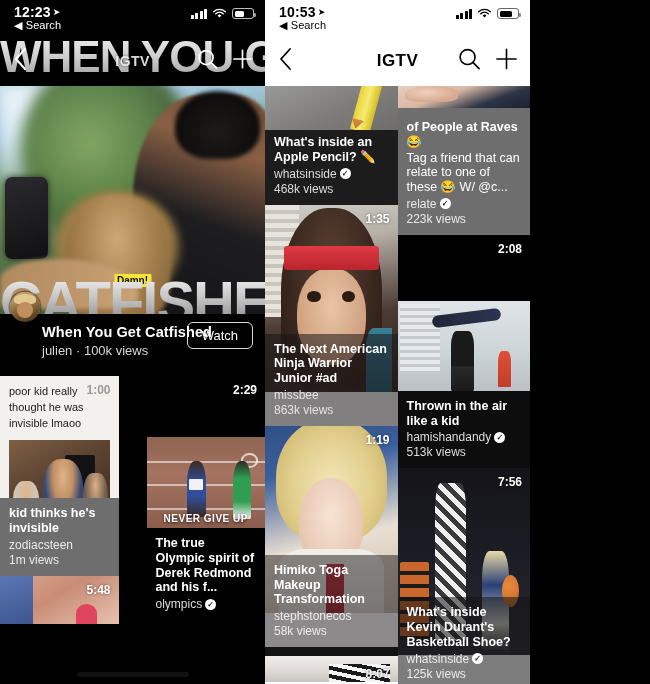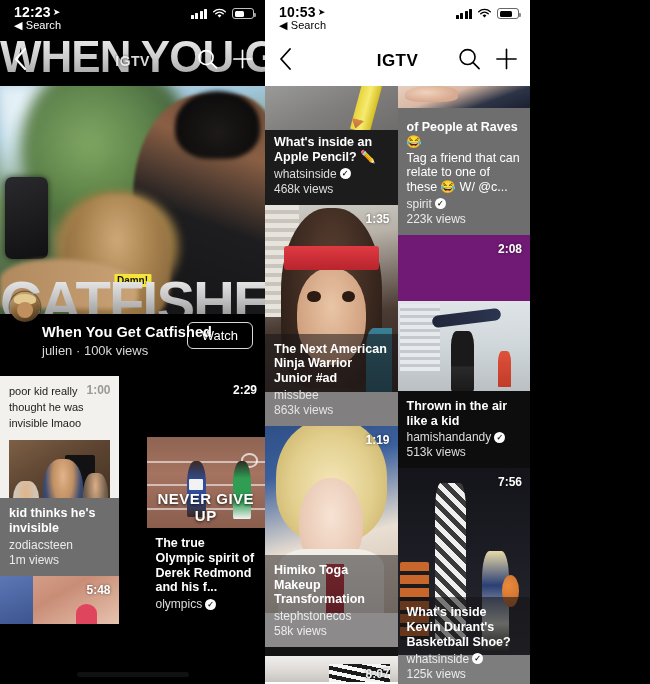--- a/index.html
+++ b/index.html
@@ -148,21 +148,21 @@
   .sc-track .runner { position:absolute; left:34%; bottom:12%; width:16%; height:62%;
                       background:linear-gradient(180deg,#3a2a22 0%,#2f4f9e 38%,#2f4f9e 62%,#3a2a22 100%);
                       border-radius:40% 40% 6% 6%; }
   .sc-track .bib { position:absolute; left:35.5%; bottom:42%; width:12%; height:12%; background:#f2f2f2; border-radius:1px; }
   .sc-track .green { position:absolute; right:12%; bottom:10%; width:15%; height:64%;
                      background:linear-gradient(180deg,#2f2a26 0%,#2f9e52 30%,#2f9e52 70%,#f2f2f2 100%);
                      border-radius:40% 40% 6% 6%; }
   .sc-track .rings { position:absolute; right:6%; top:18%; width:14%; height:16%;
                      border:2px solid rgba(255,255,255,.7); border-radius:50%; }
   .sc-track .ngu { position:absolute; left:0; right:0; bottom:4px; text-align:center;
-                   color:#fff; font-weight:bold; font-size:15px; letter-spacing:.5px;
+                   color:#fff; font-weight:bold; font-size:10px; letter-spacing:.5px;
                    text-shadow:0 1px 3px rgba(0,0,0,.8); }
   .sc-black { background:#000; }
   .sc-white { background:#f0efee; }
   .sc-skin { background:linear-gradient(150deg,#d9a793 0%,#c98d76 45%,#e7c3b0 100%); position:relative; }
   .sc-skin .blue { position:absolute; left:0; top:0; width:28%; height:100%;
                    background:linear-gradient(160deg,#5c77b5,#3c5590); }
   .sc-skin .pink { position:absolute; right:18%; bottom:0; width:18%; height:40%;
                    background:#e0455e; border-radius:50% 50% 0 0; }
 
   
@@ -493,29 +493,29 @@
       <div class="rcol">
 
         <div class="gcell">
           <div class="thumb r-rave" style="height:22px;">
             <div class="arm"></div>
           </div>
           <div class="cap on-grey" style="padding-top:12px;">
             <div class="t">of People at Raves 😂</div>
             <div class="t" style="font-weight:normal;margin-top:1px;">Tag a friend that can relate to one of these 😂 W/ @c...</div>
             <div class="u">
-              <span>spirit</span>
+              <span>relate</span>
               <span class="verified">✓</span>
             </div>
             <div class="v">223k views</div>
           </div>
         </div>
 
         <div class="gcell">
-          <div class="thumb" style="height:66px;background:#701a75;position:relative;">
+          <div class="thumb" style="height:66px;background:#000000;position:relative;">
             <div class="dur">2:08</div>
           </div>
           <div class="thumb r-throw" style="height:90px;">
             <div class="bldg"></div>
             <div class="flyer"></div>
             <div class="man"></div>
             <div class="red"></div>
           </div>
           <div class="cap on-dark" style="background:#0d0d0d;">
             <div class="t">Thrown in the air like a kid</div>

